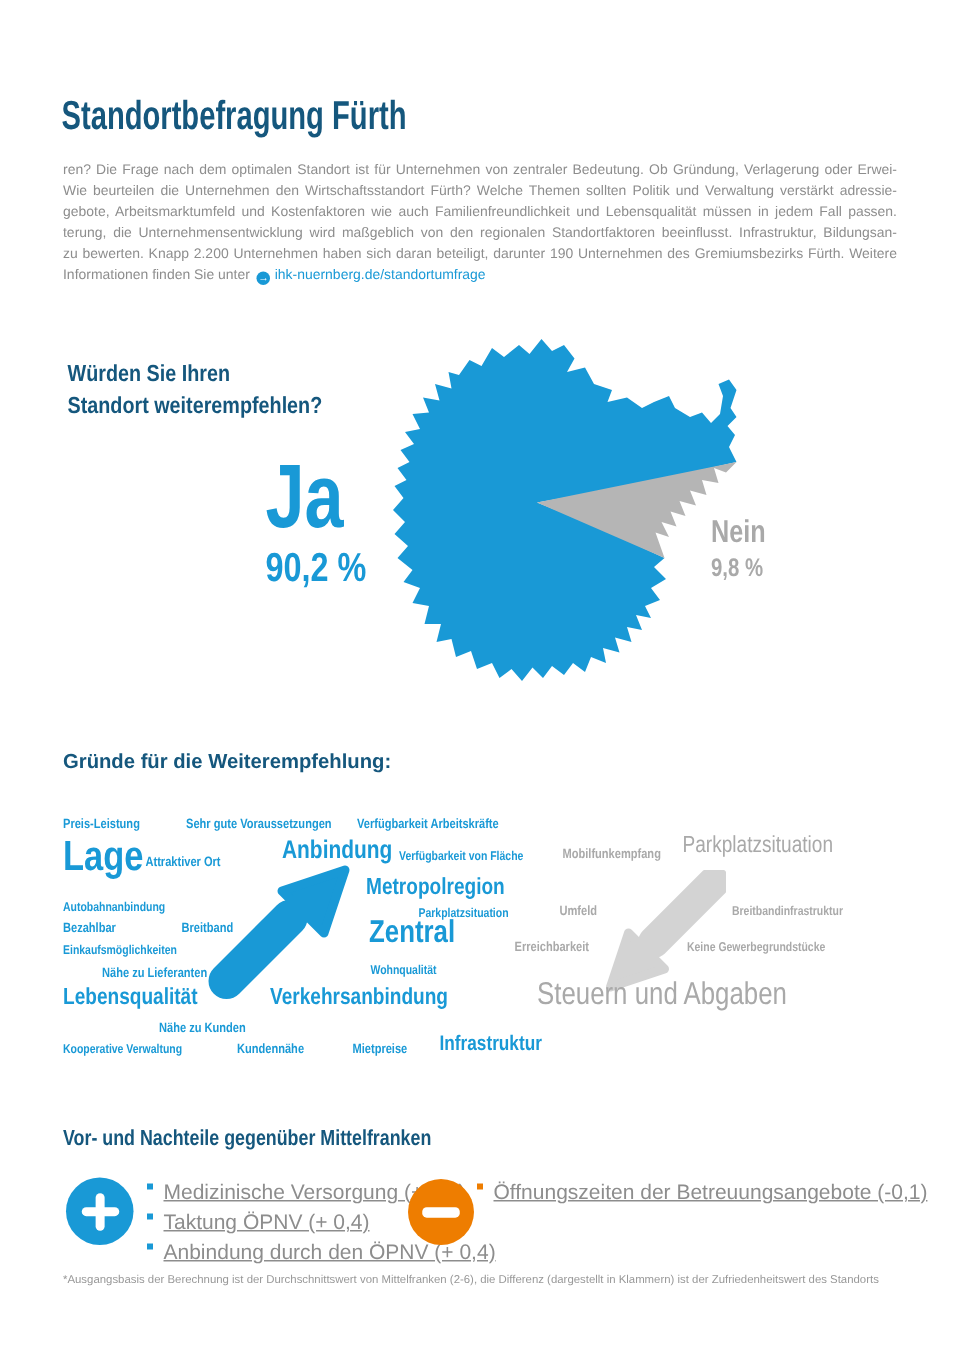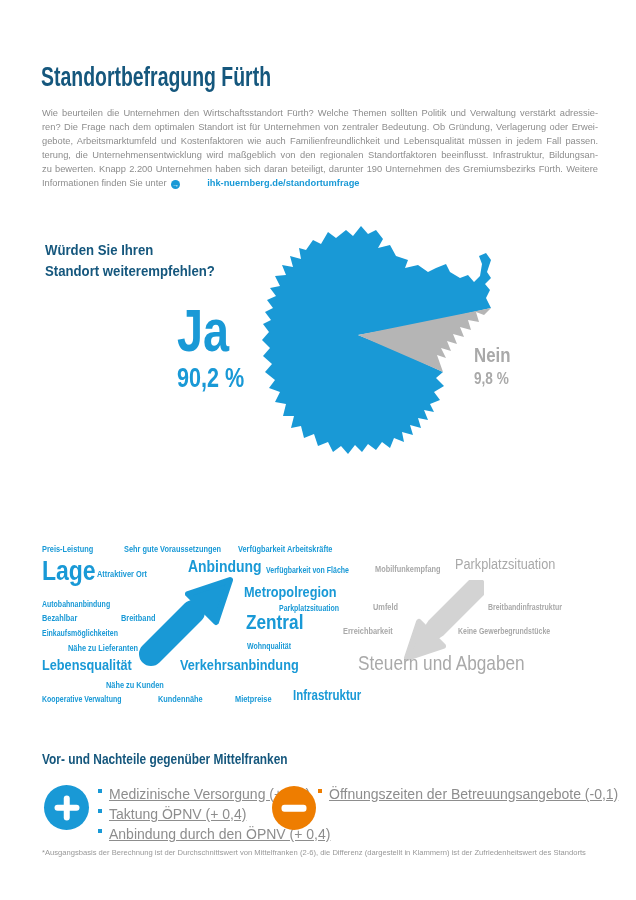--- a/index.html
+++ b/index.html
@@ -11,21 +11,21 @@
   
   .title{left:41px;top:62px;font-size:27px;font-weight:700;color:#15577d;transform:scaleX(0.72);}
 
   
   .intro{left:42px;top:106px;width:556px;font-size:9.3px;line-height:14px;color:#8d8d8d;}
   .jline{text-align:justify;text-align-last:justify;height:14px;overflow:hidden;}
   .lastline{white-space:nowrap;}
   .link-icon{display:inline-flex;width:9px;height:9px;border-radius:50%;background:#1999d6;
              color:#fff;font-size:7px;line-height:9px;align-items:center;justify-content:center;
              vertical-align:-1px;margin:0 3px 0 2px;}
-  .link{color:#1999d6;font-weight:700;text-decoration:none;cursor:pointer;margin-left:24px;}
+  .link{color:#1999d6;font-weight:400;text-decoration:none;cursor:pointer;}
 
   
   .question{left:45px;top:239px;font-size:15.5px;line-height:21px;font-weight:700;color:#15577d;transform:scaleX(0.85);}
   .ja{left:177px;top:301px;font-size:60px;line-height:60px;font-weight:700;color:#1999d6;transform:scaleX(0.78);}
   .ja-pct{left:177px;top:363px;font-size:27px;font-weight:700;color:#1999d6;transform:scaleX(0.8);}
   .nein{left:474px;top:343px;font-size:21px;font-weight:700;color:#a9a9a9;transform:scaleX(0.8);}
   .nein-pct{left:474px;top:369px;font-size:17px;font-weight:700;color:#a9a9a9;transform:scaleX(0.8);}
 
   
   .cloud-head{font-size:13.5px;line-height:18px;font-weight:700;color:#15577d;}
@@ -57,22 +57,22 @@
 </style>
 </head>
 <body>
 
 <div class="page">
 
   <h1 class="abs title cx" style="margin:0">Standortbefragung Fürth</h1>
 
   <div class="abs intro">
     <div id="intro-lines">
+        <div class="jline">ren? Die Frage nach dem optimalen Standort ist für Unternehmen von zentraler Bedeutung. Ob Gründung, Verlagerung oder Erwei-</div>
         <div class="jline">Wie beurteilen die Unternehmen den Wirtschaftsstandort Fürth? Welche Themen sollten Politik und Verwaltung verstärkt adressie-</div>
-        <div class="jline">ren? Die Frage nach dem optimalen Standort ist für Unternehmen von zentraler Bedeutung. Ob Gründung, Verlagerung oder Erwei-</div>
         <div class="jline">gebote, Arbeitsmarktumfeld und Kostenfaktoren wie auch Familienfreundlichkeit und Lebensqualität müssen in jedem Fall passen.</div>
         <div class="jline">terung, die Unternehmensentwicklung wird maßgeblich von den regionalen Standortfaktoren beeinflusst. Infrastruktur, Bildungsan-</div>
         <div class="jline">zu bewerten. Knapp 2.200 Unternehmen haben sich daran beteiligt, darunter 190 Unternehmen des Gremiumsbezirks Fürth. Weitere</div>
       </div>
     <div class="lastline">
       <span>Informationen finden Sie unter</span>
       <span class="link-icon">→</span><a class="link">ihk-nuernberg.de/standortumfrage</a>
     </div>
   </div>
 
@@ -94,20 +94,21 @@
     <polygon fill="#b5b5b5" points="
       100,115 233,88 226,95 218,92 221,102 210,100 213,110 202,107 206,117 195,114 199,124
       189,121 193,131 183,128 188,138 179,135 185,152"></polygon>
   </svg>
 
   <div class="abs ja cx">Ja</div>
   <div class="abs ja-pct cx">90,2 %</div>
   <div class="abs nein cx">Nein</div>
   <div class="abs nein-pct cx">9,8 %</div>
 
+  <div class="abs cloud-head ch-left">Gründe für die Weiterempfehlung:</div>
 
   <svg class="abs" style="left:138px;top:576px" width="96" height="90" viewBox="0 0 96 90">
     <line x1="13" y1="78" x2="55" y2="36" stroke="#1999d6" stroke-width="24" stroke-linecap="round"></line>
     <polygon points="92,4 50,18 78,46" fill="#1999d6" stroke="#1999d6" stroke-width="6" stroke-linejoin="round"></polygon>
   </svg>
 
   <svg class="abs" style="left:402px;top:580px" width="82" height="84" viewBox="0 0 82 84">
     <line x1="74" y1="8" x2="34" y2="48" stroke="#d3d3d3" stroke-width="21" stroke-linecap="round"></line>
     <polygon points="5,78 41,66 17,42" fill="#d3d3d3" stroke="#d3d3d3" stroke-width="6" stroke-linejoin="round"></polygon>
   </svg>

